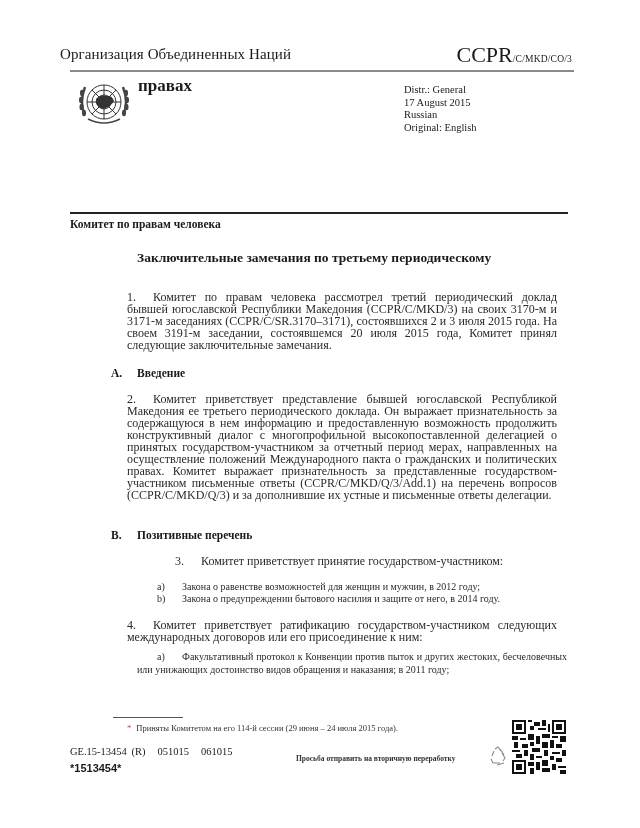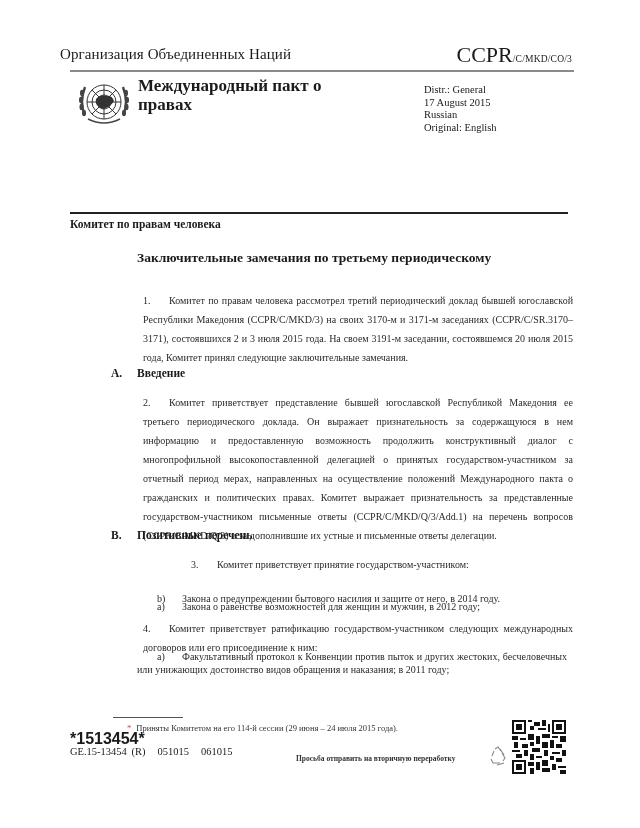--- a/index.html
+++ b/index.html
@@ -9,43 +9,43 @@
     }
     .abs { position: absolute; }
     .org-name { left: 60px; top: 46px; font-size: 15px; letter-spacing: 0.1px; }
     .symbol { right: 68px; top: 42px; font-size: 22px; white-space: nowrap; }
     .symbol .sub { font-size: 9.5px; letter-spacing: 0.2px; }
     .top-rule { left: 70px; top: 70px; width: 504px; height: 1.5px; background: #8a8a8a; }
     .logo { left: 76px; top: 75px; width: 56px; height: 56px; }
     .covenant-title {
       left: 138px; top: 76px; font-size: 17px; font-weight: bold; line-height: 19px; width: 240px;
     }
-    .distr { left: 404px; top: 84px; font-size: 10.5px; line-height: 12.5px; margin-left: 20px; }
+    .distr { left: 404px; top: 84px; font-size: 10.5px; line-height: 12.5px; }
     .mid-rule { left: 70px; top: 212px; width: 498px; height: 2px; background: #222; }
     .committee { left: 70px; top: 218px; font-size: 11.5px; font-weight: bold; }
     .doc-title {
       left: 137px; top: 249px; font-size: 13.5px; font-weight: bold; line-height: 17px; width: 440px;
     }
     .doc-title .star { color: #d04040; font-size: 9px; vertical-align: 4px; }
     .para {
-      position: absolute; left: 143px; width: 430px; font-size: 10px; line-height: 19px;
+      position: absolute; left: 127px; width: 430px; font-size: 12px; line-height: 12px;
       text-align: justify; color: #2a2a2a;
     }
     .para .num { display: inline-block; width: 26px; }
     .section-h { position: absolute; left: 111px; font-size: 11.5px; font-weight: bold; }
     .section-h .letter { display: inline-block; width: 26px; }
     .sub-item { position: absolute; left: 137px; width: 430px; font-size: 10px; line-height: 12.9px; text-align: justify; color: #2a2a2a; }
     .sub-item .indent { display: inline-block; width: 20px; }
     .sub-item .lbl { display: inline-block; width: 25px; }
     .fn-rule { left: 113px; top: 717px; width: 70px; height: 1px; background: #555; }
     .footnote { left: 127px; top: 723px; font-size: 8.5px; color: #333; }
     .footnote .star { color: #d04040; margin-right: 5px; }
     .docnum { left: 70px; top: 746px; font-size: 10.5px; word-spacing: 2px; }
     .docnum span { margin-right: 12px; }
-    .barcode-text { left: 70px; top: 730px; font-size: 16px; font-weight: bold; font-family: "Liberation Sans", sans-serif; }
+    .barcode-text { left: 70px; top: 762px; font-size: 11px; font-weight: bold; font-family: "Liberation Sans", sans-serif; }
     .recycle-text { left: 296px; top: 754px; font-size: 7.5px; font-weight: bold; color: #333; }
     .recycle-icon { left: 487px; top: 745px; width: 22px; height: 22px; }
     .qr { left: 512px; top: 720px; width: 54px; height: 54px; }
   </style>
 </head>
 <body>
 
 <div class="abs org-name">Организация Объединенных Наций</div>
 <div class="abs symbol">
   <span>CCPR</span><span class="sub">/C/MKD/CO/3</span>
@@ -74,21 +74,20 @@
     <ellipse cx="8" cy="38" rx="2" ry="3.2"></ellipse>
     <ellipse cx="50" cy="18" rx="2" ry="3.2"></ellipse>
     <ellipse cx="51" cy="25" rx="2" ry="3.2"></ellipse>
     <ellipse cx="50.5" cy="32" rx="2" ry="3.2"></ellipse>
     <ellipse cx="48" cy="38" rx="2" ry="3.2"></ellipse>
   </g>
   <path d="M12 44 Q28 52 44 44" fill="none" stroke="#444" stroke-width="1.6"></path>
 </svg>
 
 <div class="abs covenant-title">
-  <div>Международный пакт о</div>
   <div>правах</div>
 </div>
 
 <div class="abs distr">
   <div>Distr.: General</div>
   <div>17 August 2015</div>
   <div>Russian</div>
   <div>Original: English</div>
 </div>
 
@@ -111,21 +110,21 @@
   <span class="num">2.</span><span>Комитет приветствует представление бывшей югославской Республикой Македония ее третьего периодического доклада. Он выражает признательность за содержащуюся в нем информацию и предоставленную возможность продолжить конструктивный диалог с многопрофильной высокопоставленной делегацией о принятых государством-участником за отчетный период мерах, направленных на осуществление положений Международного пакта о гражданских и политических правах. Комитет выражает признательность за представленные государством-участником письменные ответы (CCPR/C/MKD/Q/3/Add.1) на перечень вопросов (CCPR/C/MKD/Q/3) и за дополнившие их устные и письменные ответы делегации.</span>
 </div>
 
 <div class="section-h" style="top:529px;">
   <span class="letter">B.</span><span>Позитивные перечень</span>
 </div>
 
 <div class="para" style="top:555px;margin-left:48px;">
   <span class="num">3.</span><span>Комитет приветствует принятие государством-участником:</span>
 </div>
-<div class="sub-item" style="top:601px;">
+<div class="sub-item" style="top:581px;">
   <span class="indent"></span><span class="lbl">a)</span><span>Закона о равенстве возможностей для женщин и мужчин, в 2012 году;</span>
 </div>
 <div class="sub-item" style="top:593px;">
   <span class="indent"></span><span class="lbl">b)</span><span>Закона о предупреждении бытового насилия и защите от него, в 2014 году.</span>
 </div>
 
 <div class="para" style="top:619px;">
   <span class="num">4.</span><span>Комитет приветствует ратификацию государством-участником следующих международных договоров или его присоединение к ним:</span>
 </div>
 <div class="sub-item" style="top:651px;">

